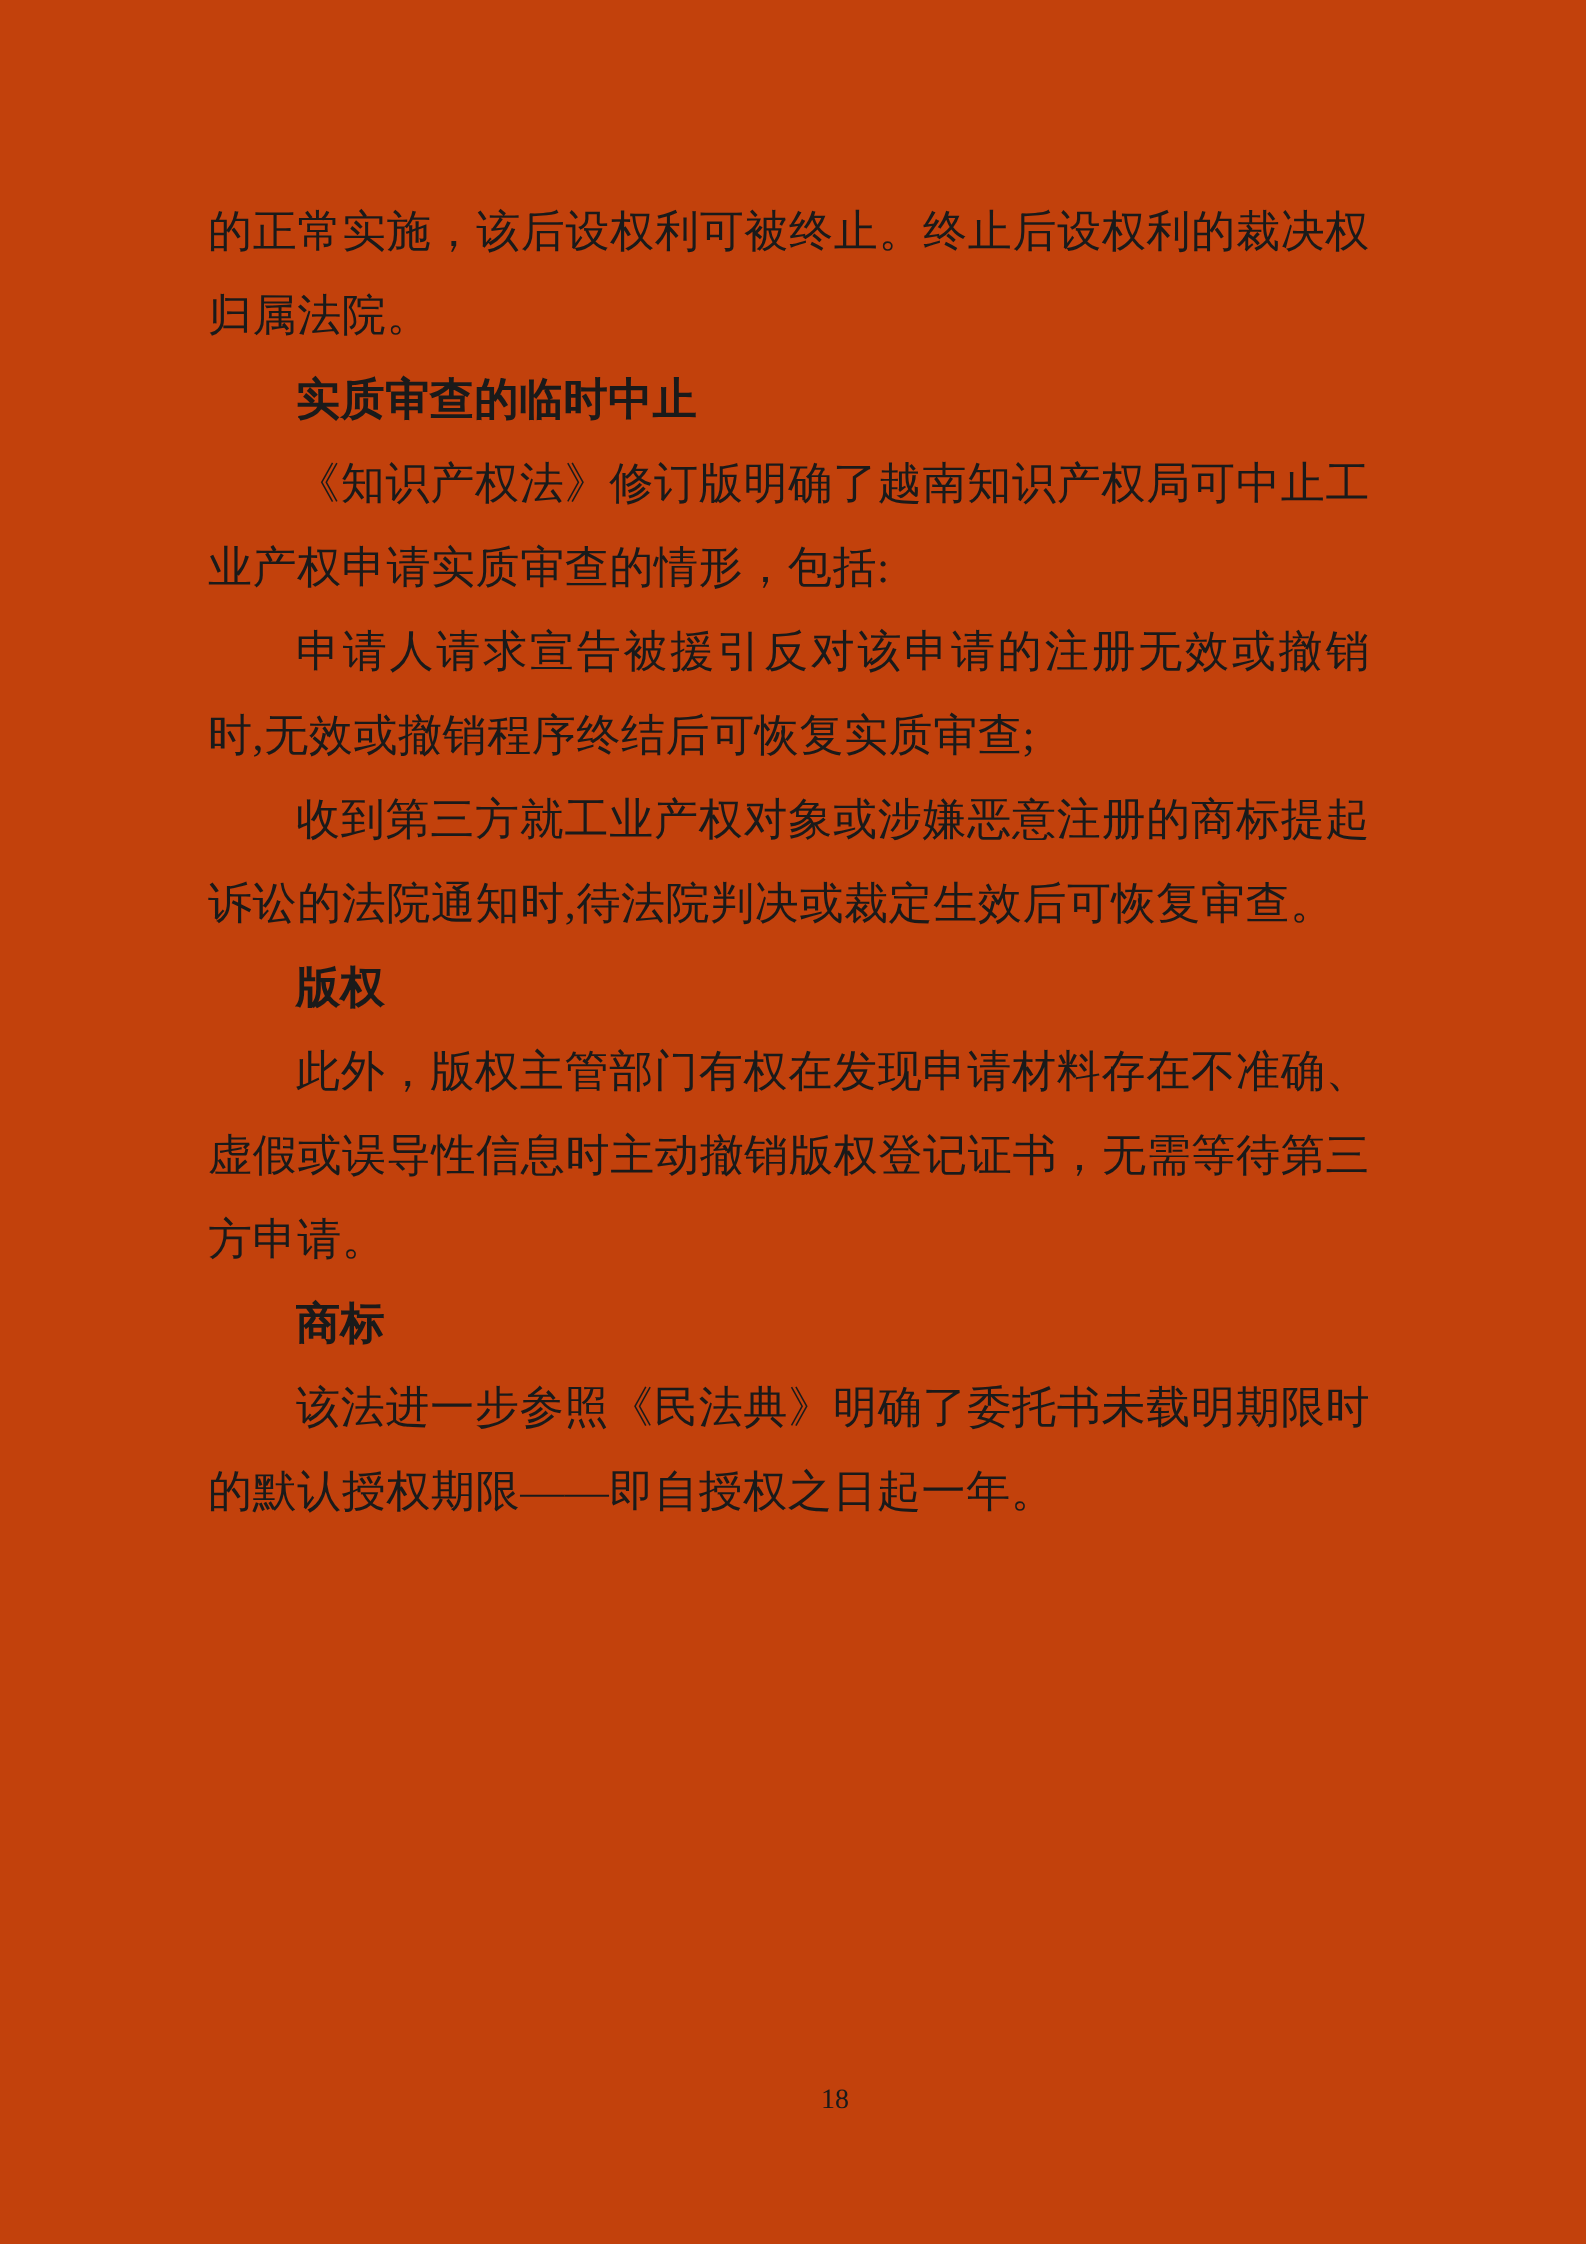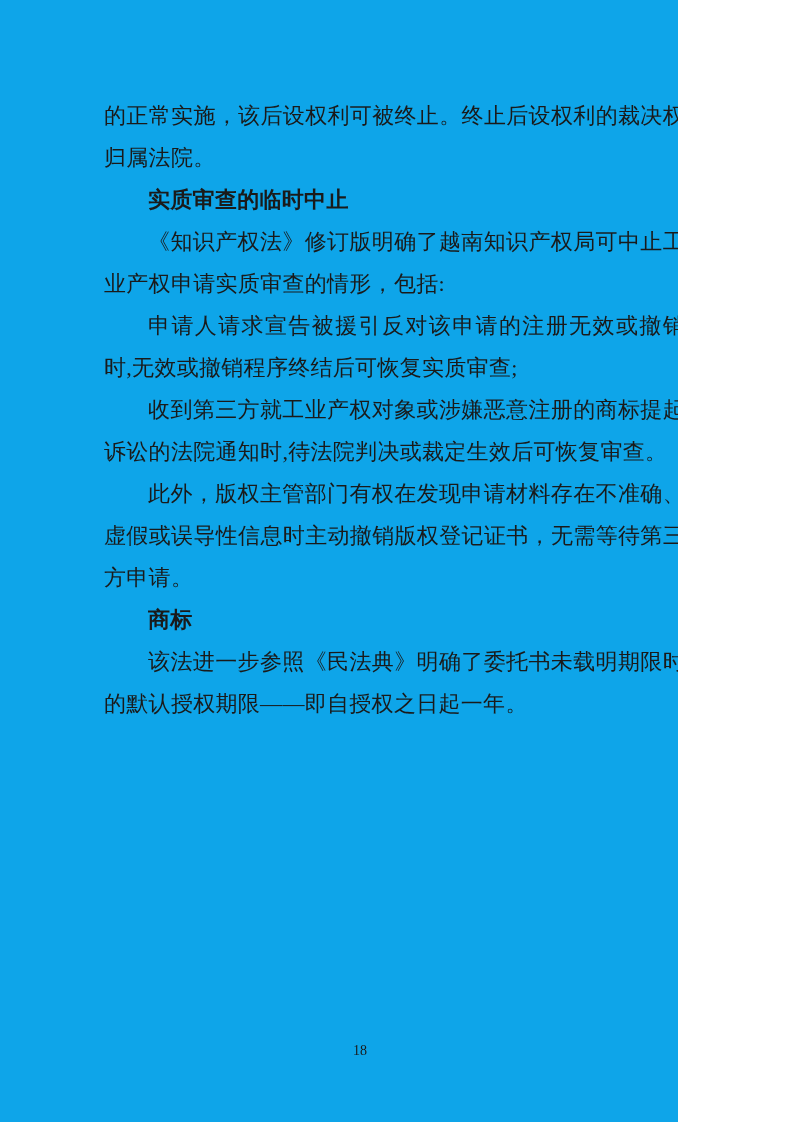--- a/index.html
+++ b/index.html
@@ -2,23 +2,23 @@
 <html><head>
 <meta charset="utf-8">
 <style>
   html, body {
     margin: 0;
     padding: 0;
     background: #ffffff;
   }
   .page {
     position: relative;
-    width: 678px;
+    width: 793px;
     height: 1122px;
-    background: #0ea5e9;
+    background: #c2410c;
     overflow: hidden;
     font-family: "Liberation Serif", "DejaVu Serif", serif;
     color: #1a1a1a;
   }
   .content {
     position: absolute;
     left: 104px;
     top: 95px;
     width: 581px;
     font-size: 22px;
@@ -60,20 +60,21 @@
 </head>
 <body>
 
 <div class="page">
   <div class="content" id="doc-body">
       <p class="para-cont">的正常实施，该后设权利可被终止。终止后设权利的裁决权归属法院。</p>
       <p class="heading">实质审查的临时中止</p>
       <p class="para">《知识产权法》修订版明确了越南知识产权局可中止工业产权申请实质审查的情形，包括:</p>
       <p class="para">申请人请求宣告被援引反对该申请的注册无效或撤销时,无效或撤销程序终结后可恢复实质审查;</p>
       <p class="para">收到第三方就工业产权对象或涉嫌恶意注册的商标提起诉讼的法院通知时,待法院判决或裁定生效后可恢复审查。</p>
+      <p class="heading">版权</p>
       <p class="para">此外，版权主管部门有权在发现申请材料存在不准确、虚假或误导性信息时主动撤销版权登记证书，无需等待第三方申请。</p>
       <p class="heading">商标</p>
       <p class="para">该法进一步参照《民法典》明确了委托书未载明期限时的默认授权期限——即自授权之日起一年。</p>
     </div>
   <div class="footer">
     <span class="pagenum">18</span>
   </div>
 </div>
 
 </body></html>

